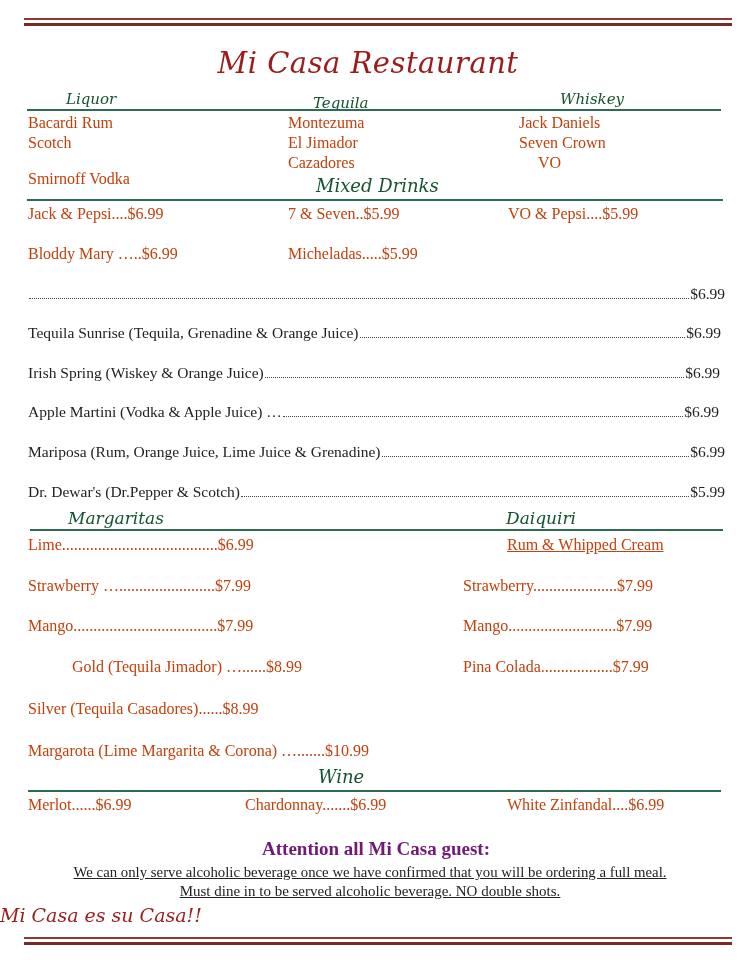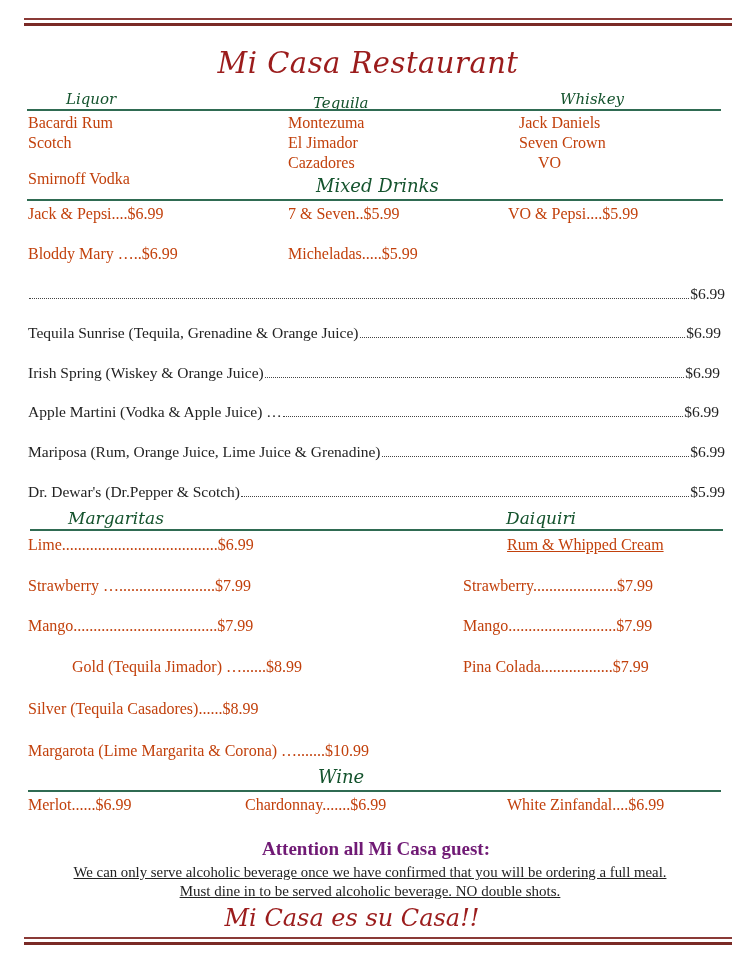--- a/index.html
+++ b/index.html
@@ -18,22 +18,22 @@
     .lead-row { position: absolute; left: 28px; width: 697px; display: flex; align-items: baseline;
                 font-size: 15.5px; white-space: nowrap; }
     .lead-row .name { flex: 0 0 auto; }
     .lead-row .dots { flex: 1 1 auto; overflow: hidden; border-bottom: 1px dotted #444; margin: 0 1px 4px 1px; height: 1px; }
     .lead-row .price { flex: 0 0 auto; }
     .underline { text-decoration: underline; }
     .attention { position: absolute; left: 0; width: 752px; top: 838px; text-align: center;
                  font-weight: bold; font-size: 19px; color: #701a75; }
     .notice { position: absolute; left: 0; width: 740px; text-align: center; font-size: 15px;
               text-decoration: underline; color: #222; }
-    .slogan { position: absolute; left: 0; width: 704px; top: 904px; text-align: center;
-              font-family: "DejaVu Serif", serif; font-style: italic; font-size: 24px; color: #9b1c1c; }
+    .slogan { position: absolute; left: 0; width: 704px; top: 904px; 
+              font-family: "DejaVu Serif", serif; font-style: italic; font-size: 19px; color: #9b1c1c; }
   </style>
 </head>
 <body>
 
 <div class="rule-double" style="top:18px;">
   <div class="l1"></div>
     <div class="l2"></div>
 </div>
 
 <div class="title">Mi Casa Restaurant</div>

